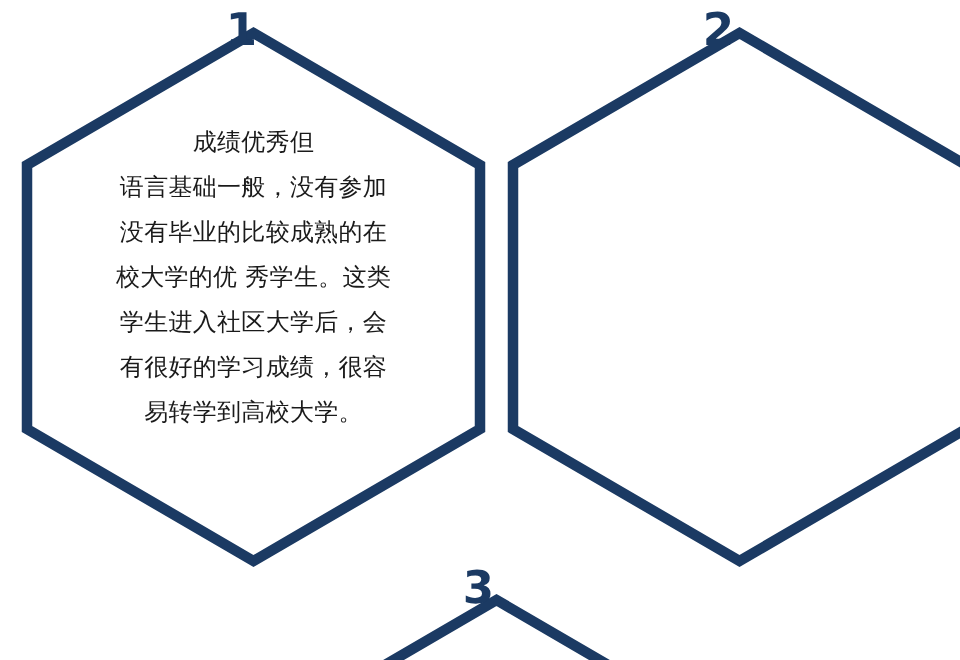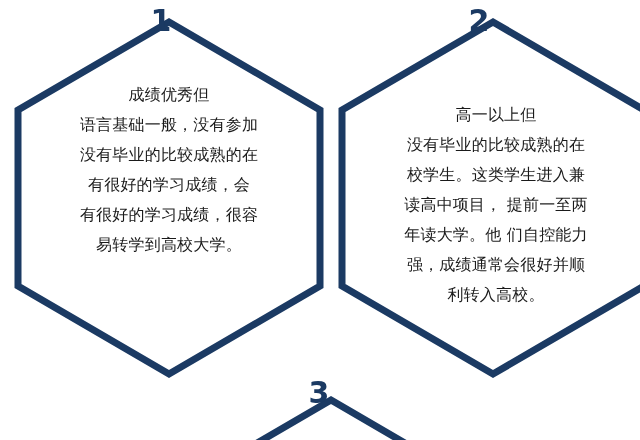--- a/index.html
+++ b/index.html
@@ -69,40 +69,32 @@
 <div id="canvas">
 
   <div class="hexwrap" id="hex1">
     <svg class="hexsvg" width="310" height="360" viewBox="0 0 310 360">
       <polygon points="155,4 306,92 306,268 155,356 4,268 4,92" fill="none" stroke="#1b3a63" stroke-width="7"></polygon>
     </svg>
     <div class="hextext">
         <div>成绩优秀但</div>
         <div>语言基础一般，没有参加</div>
         <div>没有毕业的比较成熟的在</div>
-        <div>有很好的学习成绩，会</div>
+        <div>校大学的优 秀学生。这类</div>
+        <div>学生进入社区大学后，会</div>
         <div>有很好的学习成绩，很容</div>
         <div>易转学到高校大学。</div>
       </div>
   </div>
   <div class="hexnum" id="num1">1</div>
 
   <div class="hexwrap" id="hex2">
     <svg class="hexsvg" width="310" height="360" viewBox="0 0 310 360">
       <polygon points="155,4 306,92 306,268 155,356 4,268 4,92" fill="none" stroke="#1b3a63" stroke-width="7"></polygon>
     </svg>
-    <div class="hextext">
-        <div>高一以上但</div>
-        <div>没有毕业的比较成熟的在</div>
-        <div>校学生。这类学生进入兼</div>
-        <div>读高中项目， 提前一至两</div>
-        <div>年读大学。他 们自控能力</div>
-        <div>强，成绩通常会很好并顺</div>
-        <div>利转入高校。</div>
-      </div>
   </div>
   <div class="hexnum" id="num2">2</div>
 
   <div class="hexwrap" id="hex3">
     <svg class="hexsvg" width="310" height="360" viewBox="0 0 310 360">
       <polygon points="155,4 306,92 306,268 155,356 4,268 4,92" fill="none" stroke="#1b3a63" stroke-width="7"></polygon>
     </svg>
   </div>
   <div class="hexnum" id="num3">3</div>
 

